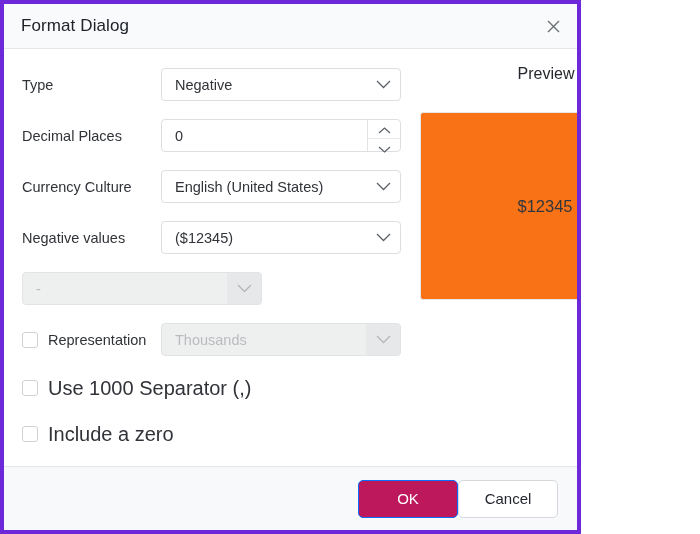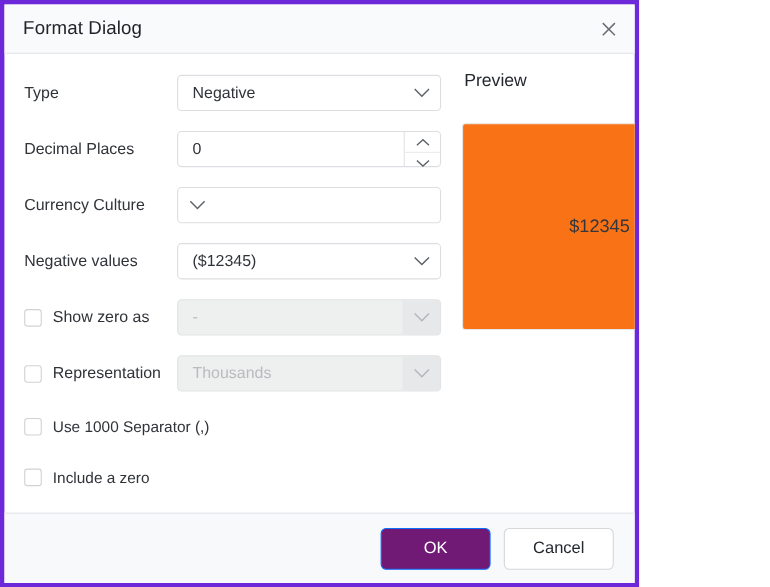--- a/index.html
+++ b/index.html
@@ -180,31 +180,32 @@
   .row.checkrow .row-label { width: 139px; }
 
   .standalone {
     height: 46px;
     display: flex;
     align-items: center;
     padding-left: 18px;
     box-sizing: border-box;
   }
   .standalone .cb-label {
-    font-size: 14px;
+    font-size: 20px;
     color: #303338;
     cursor: pointer;
     text-align: center;
   }
 
   
   .preview-title {
     font-size: 16px;
     color: #24282e;
     margin: 0 0 0 2px;
+    text-align: center;
   }
   .preview-box {
     margin-top: 29px;
     width: 250px;
     height: 188px;
     box-sizing: border-box;
     border: 1px solid #e6e7e9;
     border-radius: 3px;
     background: #f97316;
     display: flex;
@@ -234,24 +235,23 @@
     border-radius: 5px;
     font-size: 15px;
     font-family: "Liberation Sans", sans-serif;
     display: flex;
     align-items: center;
     justify-content: center;
     cursor: pointer;
     box-sizing: border-box;
   }
   .btn-primary {
-    background: #701a75;
+    background: #be185d;
     color: #ffffff;
     border: 1px solid #0b6ffb;
-    margin-right: 12px;
     text-align: center;
   }
   .btn-secondary {
     background: #ffffff;
     color: #24282e;
     border: 1px solid #d6d8db;
   }
 </style>
 </head>
 <body>
@@ -304,20 +304,21 @@
                 </svg>
               </span>
             </div>
           </div>
         </div>
       </div>
 
       <div class="row">
         <div class="row-label">Currency Culture</div>
         <div class="field">
+          <div class="field-text">English (United States)</div>
           <div class="caret">
             <svg width="15" height="9" viewBox="0 0 15 9" aria-hidden="true">
               <path d="M1 1 L7.5 7.5 L14 1" stroke="#5c6166" stroke-width="1.3" fill="none"></path>
             </svg>
           </div>
         </div>
       </div>
 
       <div class="row">
         <div class="row-label">Negative values</div>
@@ -325,24 +326,20 @@
           <div class="field-text">($12345)</div>
           <div class="caret">
             <svg width="15" height="9" viewBox="0 0 15 9" aria-hidden="true">
               <path d="M1 1 L7.5 7.5 L14 1" stroke="#5c6166" stroke-width="1.3" fill="none"></path>
             </svg>
           </div>
         </div>
       </div>
 
       <div class="row checkrow">
-        <div class="row-label with-check">
-          <span class="cb"></span>
-          <span>Show zero as</span>
-        </div>
         <div class="field disabled">
           <div class="field-text">-</div>
           <div class="caret">
             <svg width="15" height="9" viewBox="0 0 15 9" aria-hidden="true">
               <path d="M1 1 L7.5 7.5 L14 1" stroke="#b3b6b9" stroke-width="1.3" fill="none"></path>
             </svg>
           </div>
         </div>
       </div>
 

